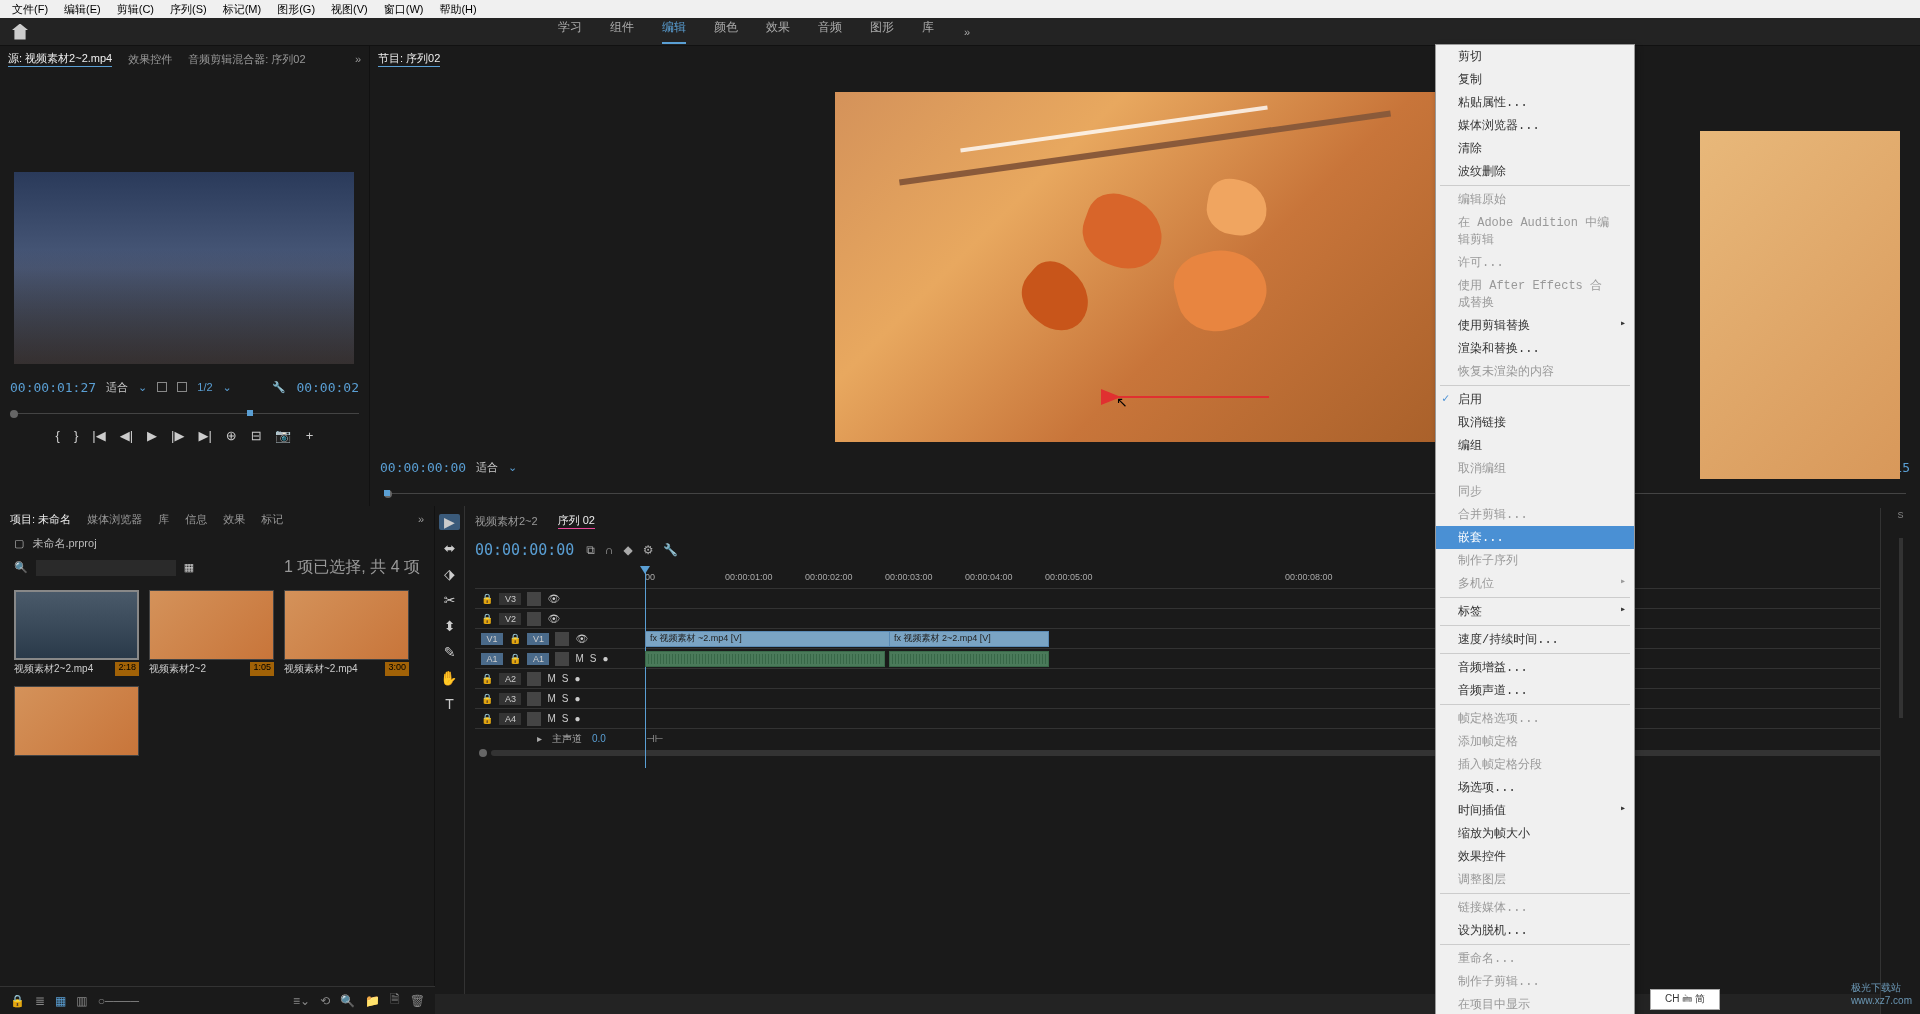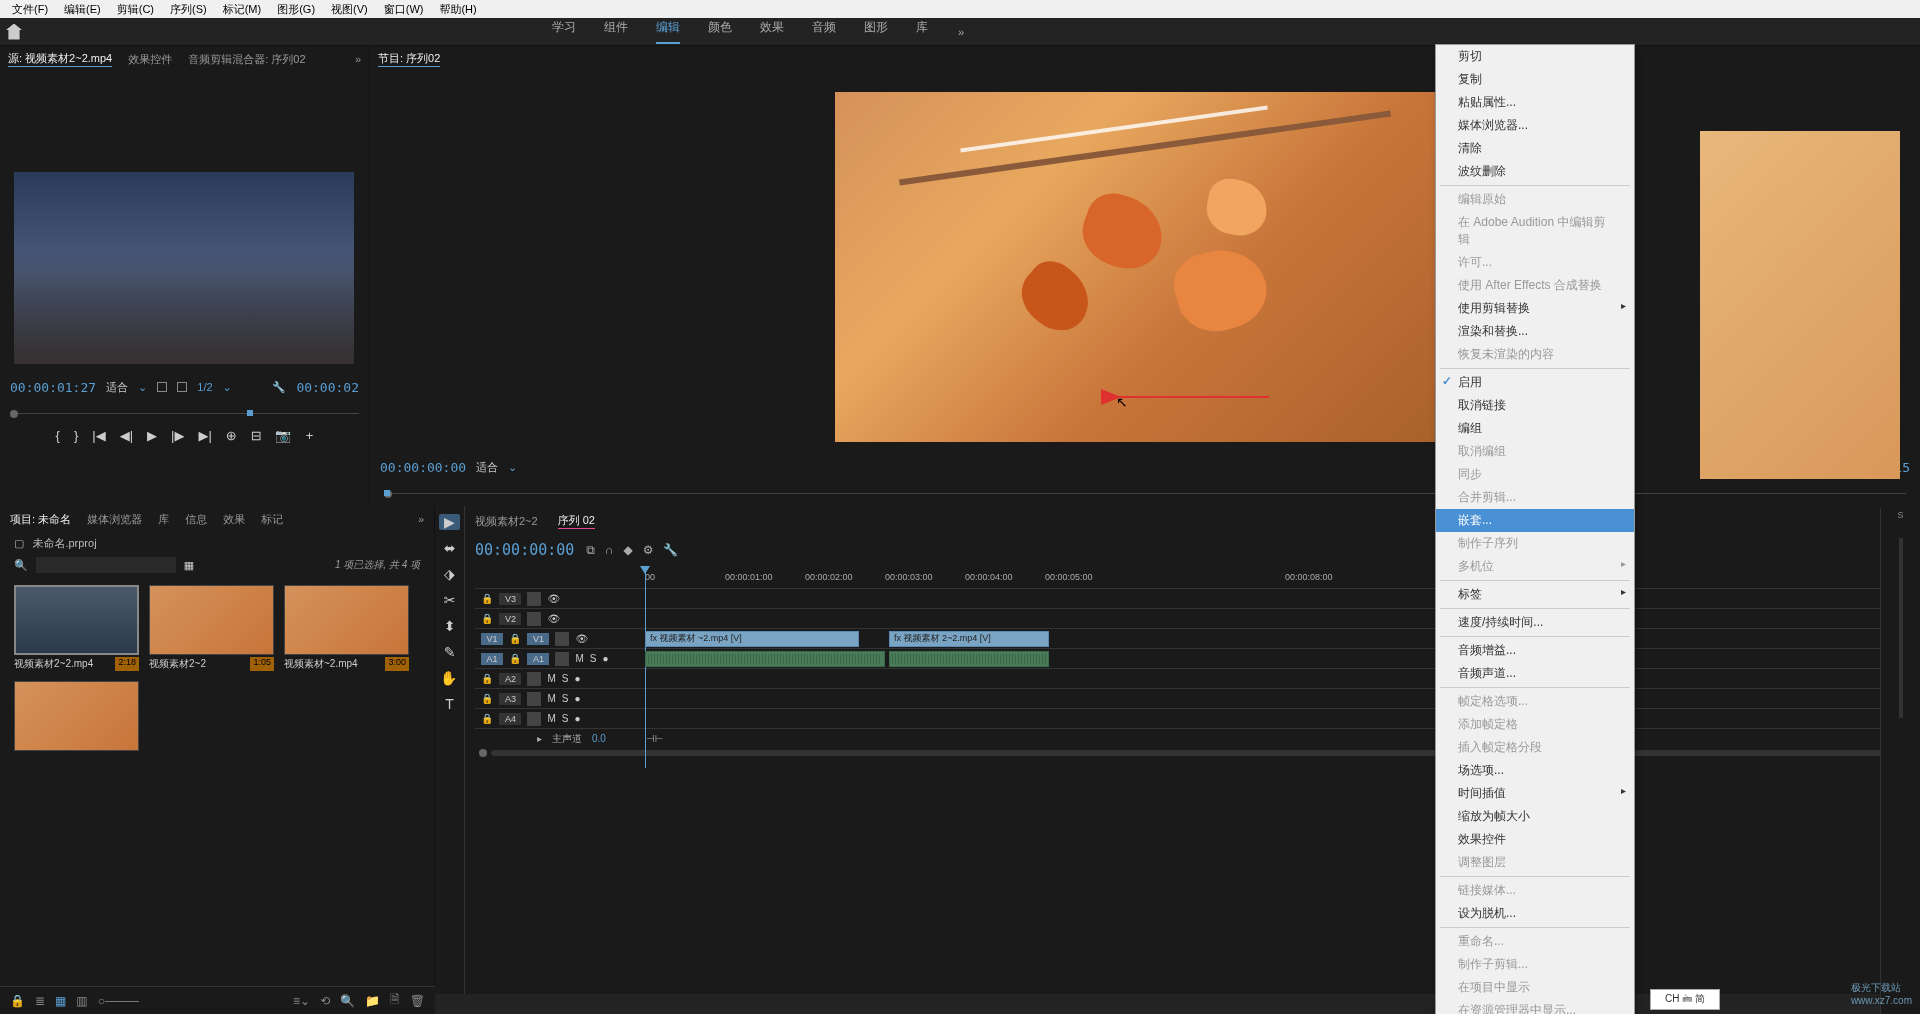--- a/index.html
+++ b/index.html
@@ -1,19 +1,19 @@
 <!DOCTYPE html>
 <html><head>
 <meta charset="utf-8">
 <style>
 * { margin: 0; padding: 0; box-sizing: border-box; font-family: "Microsoft YaHei", sans-serif; }
 body { background: #232323; color: #ccc; font-size: 11px; overflow: hidden; width: 1920px; height: 1014px; position: relative; }
 .menubar { background: #f0f0f0; height: 18px; display: flex; align-items: center; padding: 0 4px; color: #000; }
 .menubar span { padding: 0 8px; cursor: default; }
-.toolbar { background: #232323; height: 28px; display: flex; align-items: center; padding: 0 6px; border-bottom: 1px solid #111; }
+.toolbar { background: #232323; height: 28px; display: flex; align-items: center; padding: 0 12px; border-bottom: 1px solid #111; }
 .home-icon { width: 16px; height: 16px; background: #ccc; clip-path: polygon(50% 0, 100% 40%, 85% 40%, 85% 100%, 15% 100%, 15% 40%, 0 40%); }
 .workspace { display: flex; gap: 28px; margin-left: 530px; }
 .workspace span { color: #aaa; font-size: 12px; }
 .workspace .active { color: #5a9fd4; border-bottom: 2px solid #5a9fd4; padding-bottom: 6px; }
 .ws-more { margin-left: 30px; color: #aaa; }
 .main { display: flex; height: 460px; }
 .source-panel { width: 370px; background: #1a1a1a; border-right: 1px solid #111; }
 .panel-tabs { height: 26px; display: flex; align-items: center; padding: 0 8px; gap: 16px; font-size: 11px; }
 .panel-tabs span { color: #999; }
 .panel-tabs .active { color: #eee; border-bottom: 1px solid #5a9fd4; }
@@ -33,21 +33,21 @@
 .leaves { position: absolute; inset: 0; }
 .leaf { position: absolute; border-radius: 40% 60% 50% 50%; }
 .bottom { display: flex; height: 488px; }
 .project-panel { width: 435px; background: #1a1a1a; border-right: 1px solid #111; }
 .proj-tabs { height: 26px; display: flex; padding: 0 10px; gap: 16px; align-items: center; font-size: 11px; }
 .proj-tabs span { color: #999; }
 .proj-tabs .active { color: #eee; }
 .proj-name { padding: 4px 14px; color: #bbb; font-size: 11px; display: flex; gap: 8px; align-items: center; }
 .proj-search { padding: 2px 14px; display: flex; align-items: center; gap: 8px; }
 .proj-search input { background: #2a2a2a; border: none; color: #ccc; padding: 2px 6px; width: 140px; font-size: 11px; }
-.proj-status { margin-left: auto; color: #999; font-size: 10px; font-style: italic; }
+.proj-status { margin-left: auto; color: #999; font-size: 16px; }
 .thumbs { display: flex; flex-wrap: wrap; gap: 10px; padding: 10px 14px; }
 .thumb { width: 125px; }
 .thumb-img { width: 125px; height: 70px; background: #555; border: 1px solid #444; position: relative; }
 .thumb-img.sel { border: 2px solid #888; }
 .thumb-img.city { background: linear-gradient(180deg,#4a5a6a,#2a3a4a); }
 .thumb-img.leaves { background: linear-gradient(135deg,#d4925a,#c8753a); }
 .thumb-label { display: flex; justify-content: space-between; font-size: 10px; margin-top: 2px; color: #ccc; }
 .thumb-label .dur { background: #a16207; color: #000; padding: 0 3px; font-size: 9px; }
 .proj-footer { position: absolute; bottom: 0; left: 0; width: 435px; height: 28px; background: #1a1a1a; display: flex; align-items: center; padding: 0 10px; gap: 10px; border-top: 1px solid #333; }
 .proj-footer span { color: #888; font-size: 12px; }
@@ -75,21 +75,21 @@
 .track .clips { flex: 1; position: relative; height: 100%; }
 .clip { position: absolute; height: 16px; top: 2px; background: #7aa4c4; border: 1px solid #5a8ab4; font-size: 9px; color: #222; padding: 0 4px; overflow: hidden; white-space: nowrap; }
 .clip.audio { background: #4a7a5a; border-color: #3a6a4a; }
 .clip .wav { position: absolute; inset: 2px; background: repeating-linear-gradient(90deg,#2a5a3a 0 1px,transparent 1px 3px); opacity: .6; }
 .master { height: 20px; display: flex; align-items: center; padding-left: 62px; gap: 10px; color: #aaa; font-size: 10px; border-top: 1px solid #333; }
 .meters { width: 40px; background: #1a1a1a; position: absolute; right: 0; top: 508px; bottom: 0; border-left: 1px solid #333; }
 .meters .bar { width: 4px; height: 180px; margin: 30px auto; background: #333; position: relative; }
 .meters .lbl { position: absolute; top: 2px; width: 100%; text-align: center; font-size: 9px; color: #888; }
 
 .context-menu { position: absolute; right: 285px; top: 44px; width: 200px; background: #f0f0f0; border: 1px solid #999; color: #333; font-size: 12px; z-index: 100; box-shadow: 2px 2px 6px rgba(0,0,0,.3); }
-.context-menu .item { padding: 3px 22px; position: relative; }
+.context-menu .item { padding: 3px 22px; position: relative; font-family: Liberation Mono, monospace; }
 .context-menu .item.disabled { color: #999; }
 .context-menu .item.highlight { background: #4a90d4; color: #fff; }
 .context-menu .sep { height: 1px; background: #ccc; margin: 2px 4px; }
 .context-menu .check::before { content: "✓"; position: absolute; left: 6px; color: #4a90d4; font-weight: bold; }
 .context-menu .sub::after { content: "▸"; position: absolute; right: 8px; font-size: 10px; }
 
 .arrow { position: absolute; z-index: 101; }
 .arrow svg { overflow: visible; }
 
 .watermark { position: absolute; right: 8px; bottom: 8px; z-index: 102; opacity: .85; font-size: 10px; color: #7ac; }
@@ -331,21 +331,21 @@
       </div>
       <div class="track">
         <div class="thead">
             <span class="lbl sel">V1</span>
             <span class="lock">🔒</span>
             <span class="lbl sel">V1</span>
             <span class="tog"></span>
             <span>👁</span>
           </div>
         <div class="clips">
-          <div class="clip" style="left:0;width:214px"><span>fx</span> <span>视频素材 ~2.mp4 [V]</span></div>
+          <div class="clip" style="left:0;width:272px"><span>fx</span> <span>视频素材 ~2.mp4 [V]</span></div>
           <div class="clip" style="left:244px;width:160px"><span>fx</span> <span>视频素材 2~2.mp4 [V]</span></div>
         </div>
       </div>
       <div class="track">
         <div class="thead">
             <span class="lbl sel">A1</span>
             <span class="lock">🔒</span>
             <span class="lbl sel">A1</span>
             <span class="tog"></span>
             <span>M</span>

